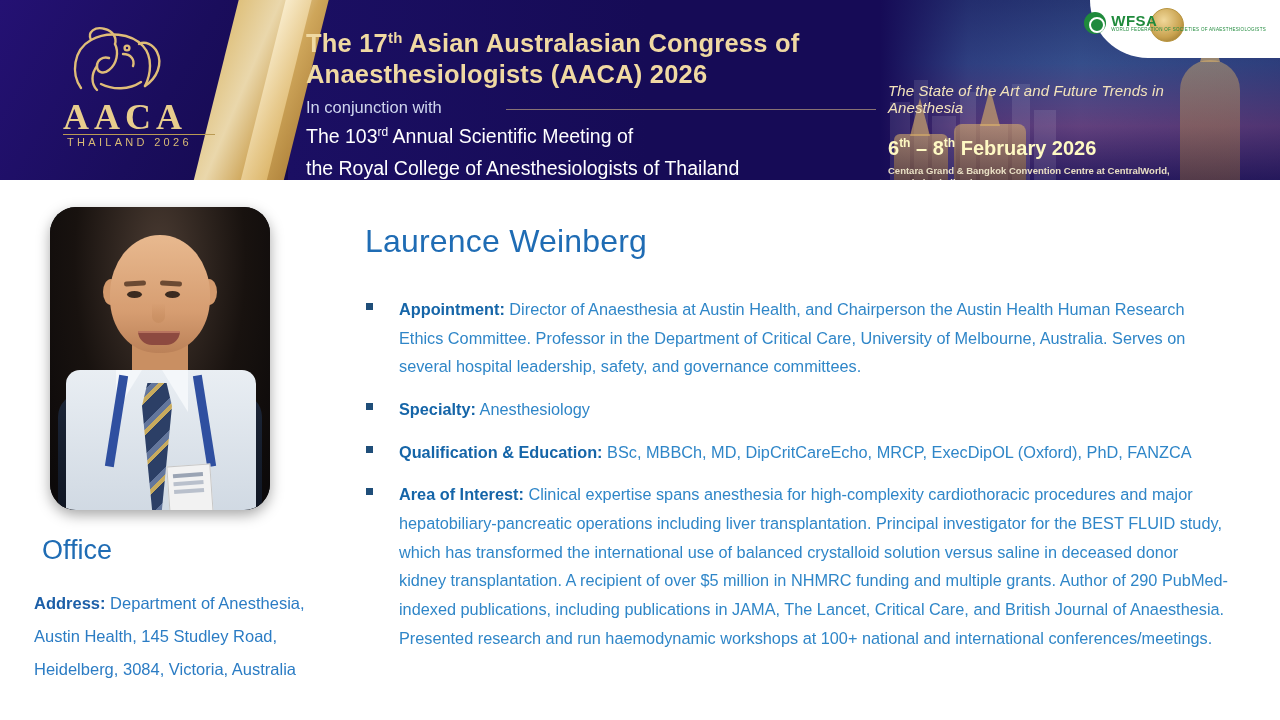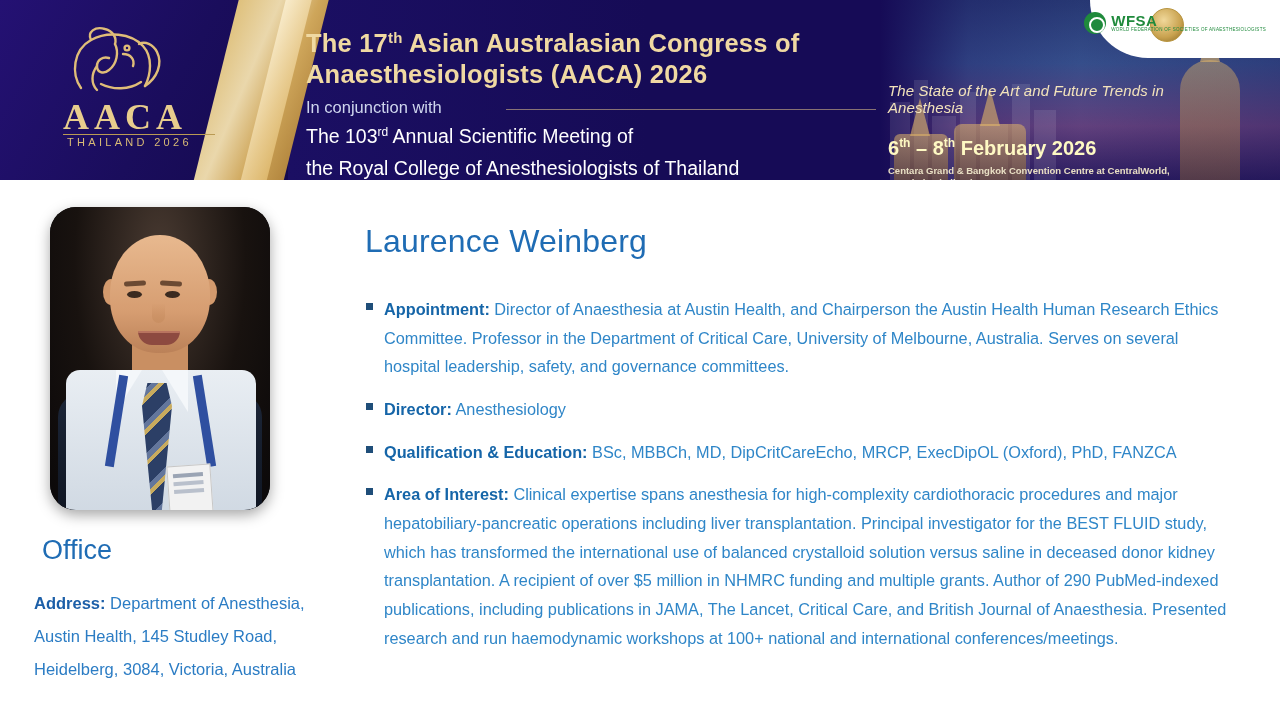--- a/index.html
+++ b/index.html
@@ -403,20 +403,21 @@
 
   .bullets {
     position: absolute;
     left: 366px; top: 115px;
     width: 862px;
   }
   .bullet-row {
     display: flex;
     align-items: flex-start;
     margin-bottom: 14px;
+    gap: 15px;
   }
   .bullet-mark {
     flex: 0 0 auto;
     width: 7px; height: 7px;
     background: #1f4e79;
     margin: 8px 11px 0 0;
   }
   .bullet-text {
     flex: 1 1 auto;
     font-size: 16.3px;
@@ -546,21 +547,21 @@
     <div class="bullet-row">
       <span class="bullet-mark"></span>
       <div class="bullet-text">
         <span class="lbl">Appointment:</span><span> Director of Anaesthesia at Austin Health, and Chairperson the Austin Health Human Research Ethics Committee. Professor in the Department of Critical Care, University of Melbourne, Australia. Serves on several hospital leadership, safety, and governance committees.</span>
       </div>
     </div>
 
     <div class="bullet-row">
       <span class="bullet-mark"></span>
       <div class="bullet-text">
-        <span class="lbl">Director:</span><span> Anesthesiology</span>
+        <span class="lbl">Specialty:</span><span> Anesthesiology</span>
       </div>
     </div>
 
     <div class="bullet-row">
       <span class="bullet-mark"></span>
       <div class="bullet-text">
         <span class="lbl">Qualification &amp; Education:</span><span> BSc, MBBCh, MD, DipCritCareEcho, MRCP, ExecDipOL (Oxford), PhD, FANZCA</span>
       </div>
     </div>
 

